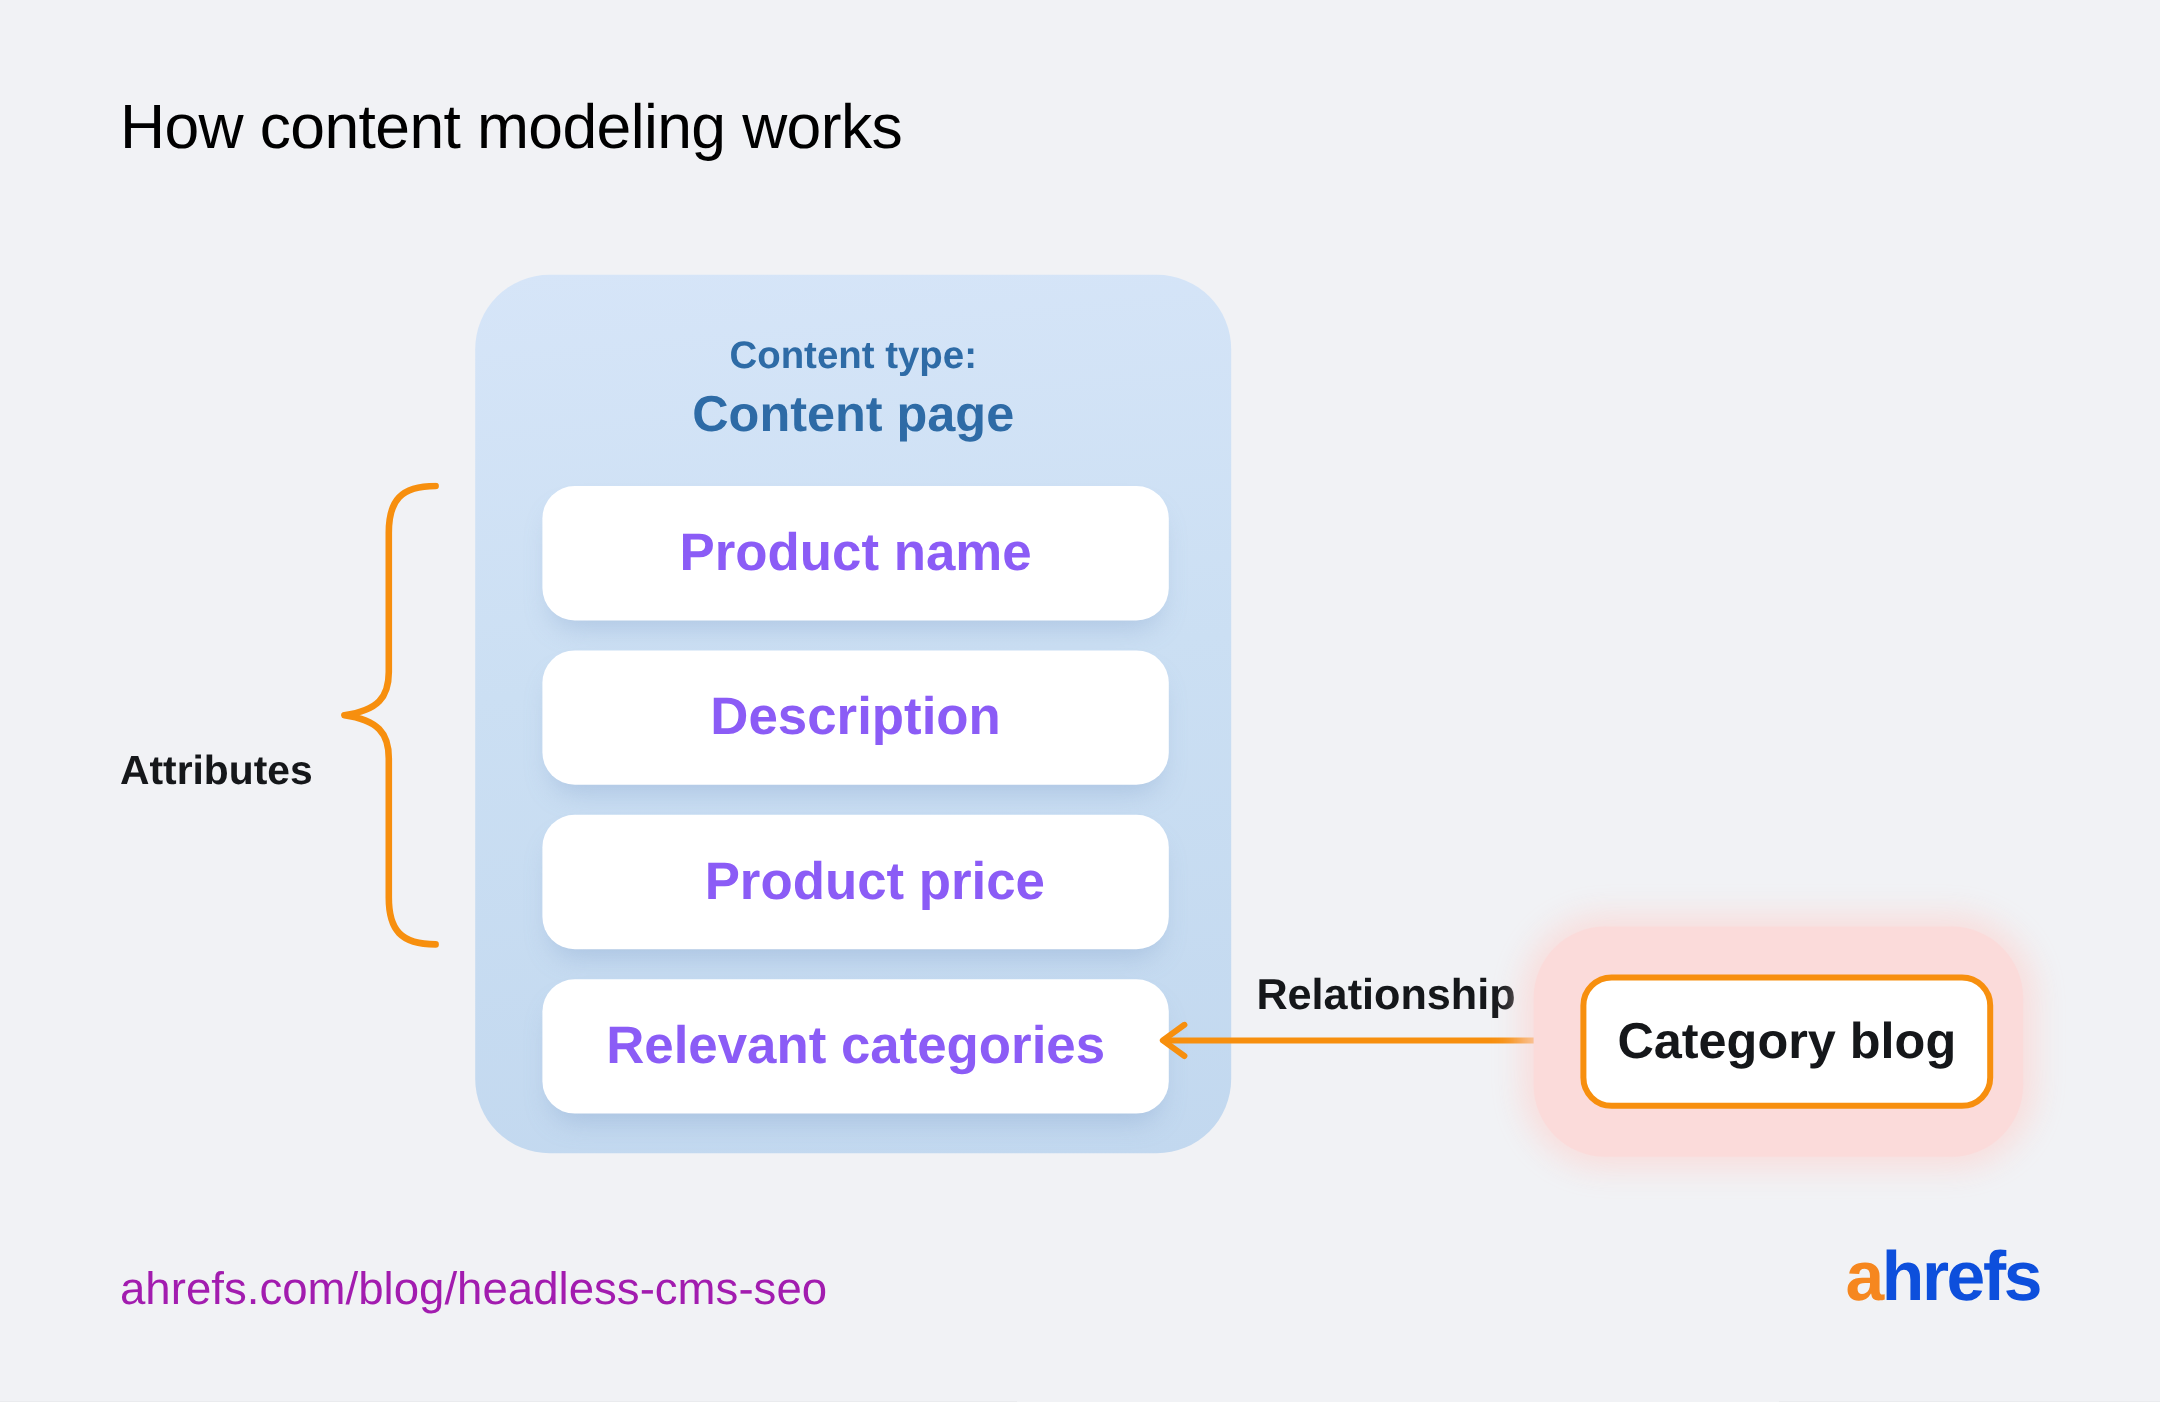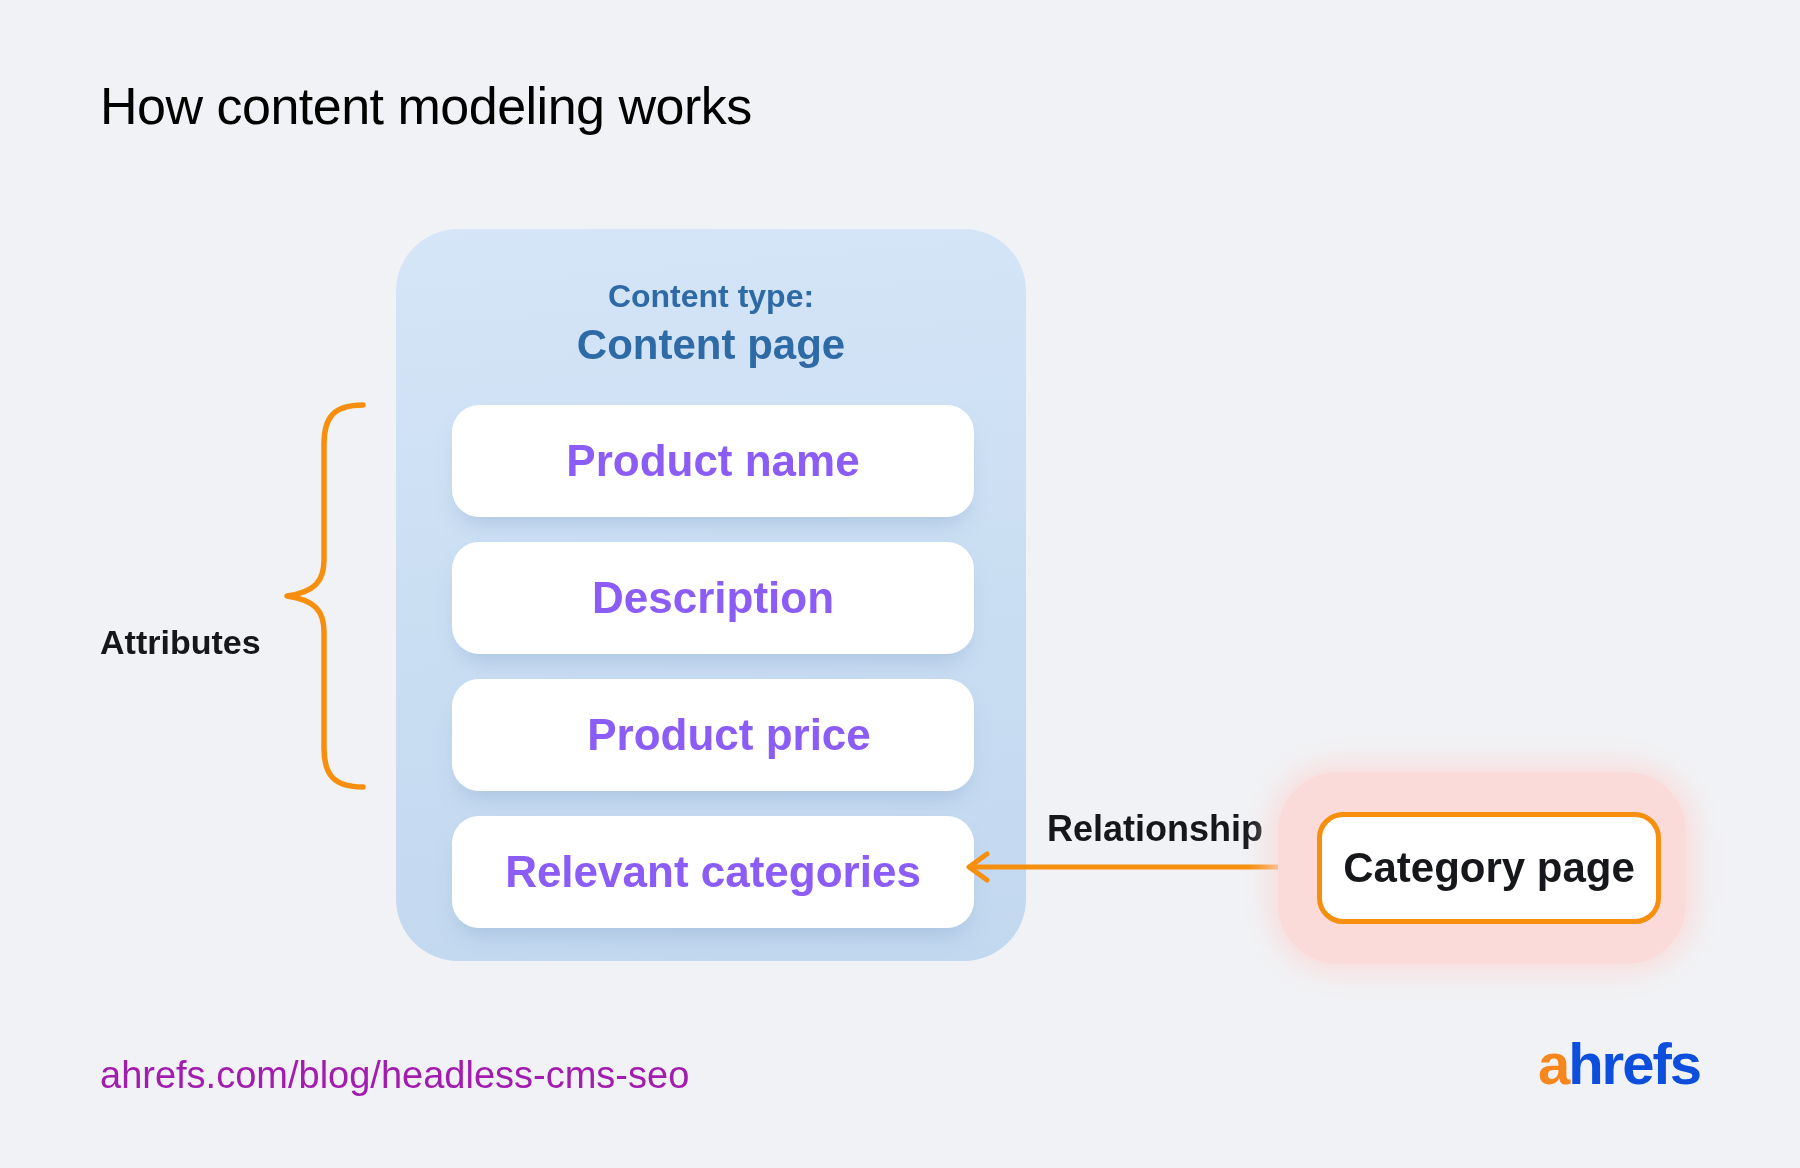--- a/index.html
+++ b/index.html
@@ -197,21 +197,21 @@
 
   <svg class="arrow" viewBox="0 0 358 36" aria-hidden="true">
     <g fill="none" stroke="#f78f0e" stroke-width="5" stroke-linecap="round" stroke-linejoin="round">
       <path d="M 8 18 L 350 18"></path>
       <path d="M 25 5 L 7 18 L 25 31"></path>
       <path d="M 333 5 L 351 18 L 333 31"></path>
     </g>
   </svg>
 
   <div class="pink-card"></div>
-  <div class="related-box">Category page</div>
+  <div class="related-box">Category blog</div>
 
   <div class="source-url">ahrefs.com/blog/headless-cms-seo</div>
 
   <div class="logo">
     <span class="logo-a">a</span><span class="logo-rest">hrefs</span>
   </div>
 
 </div>
 
 </body></html>

